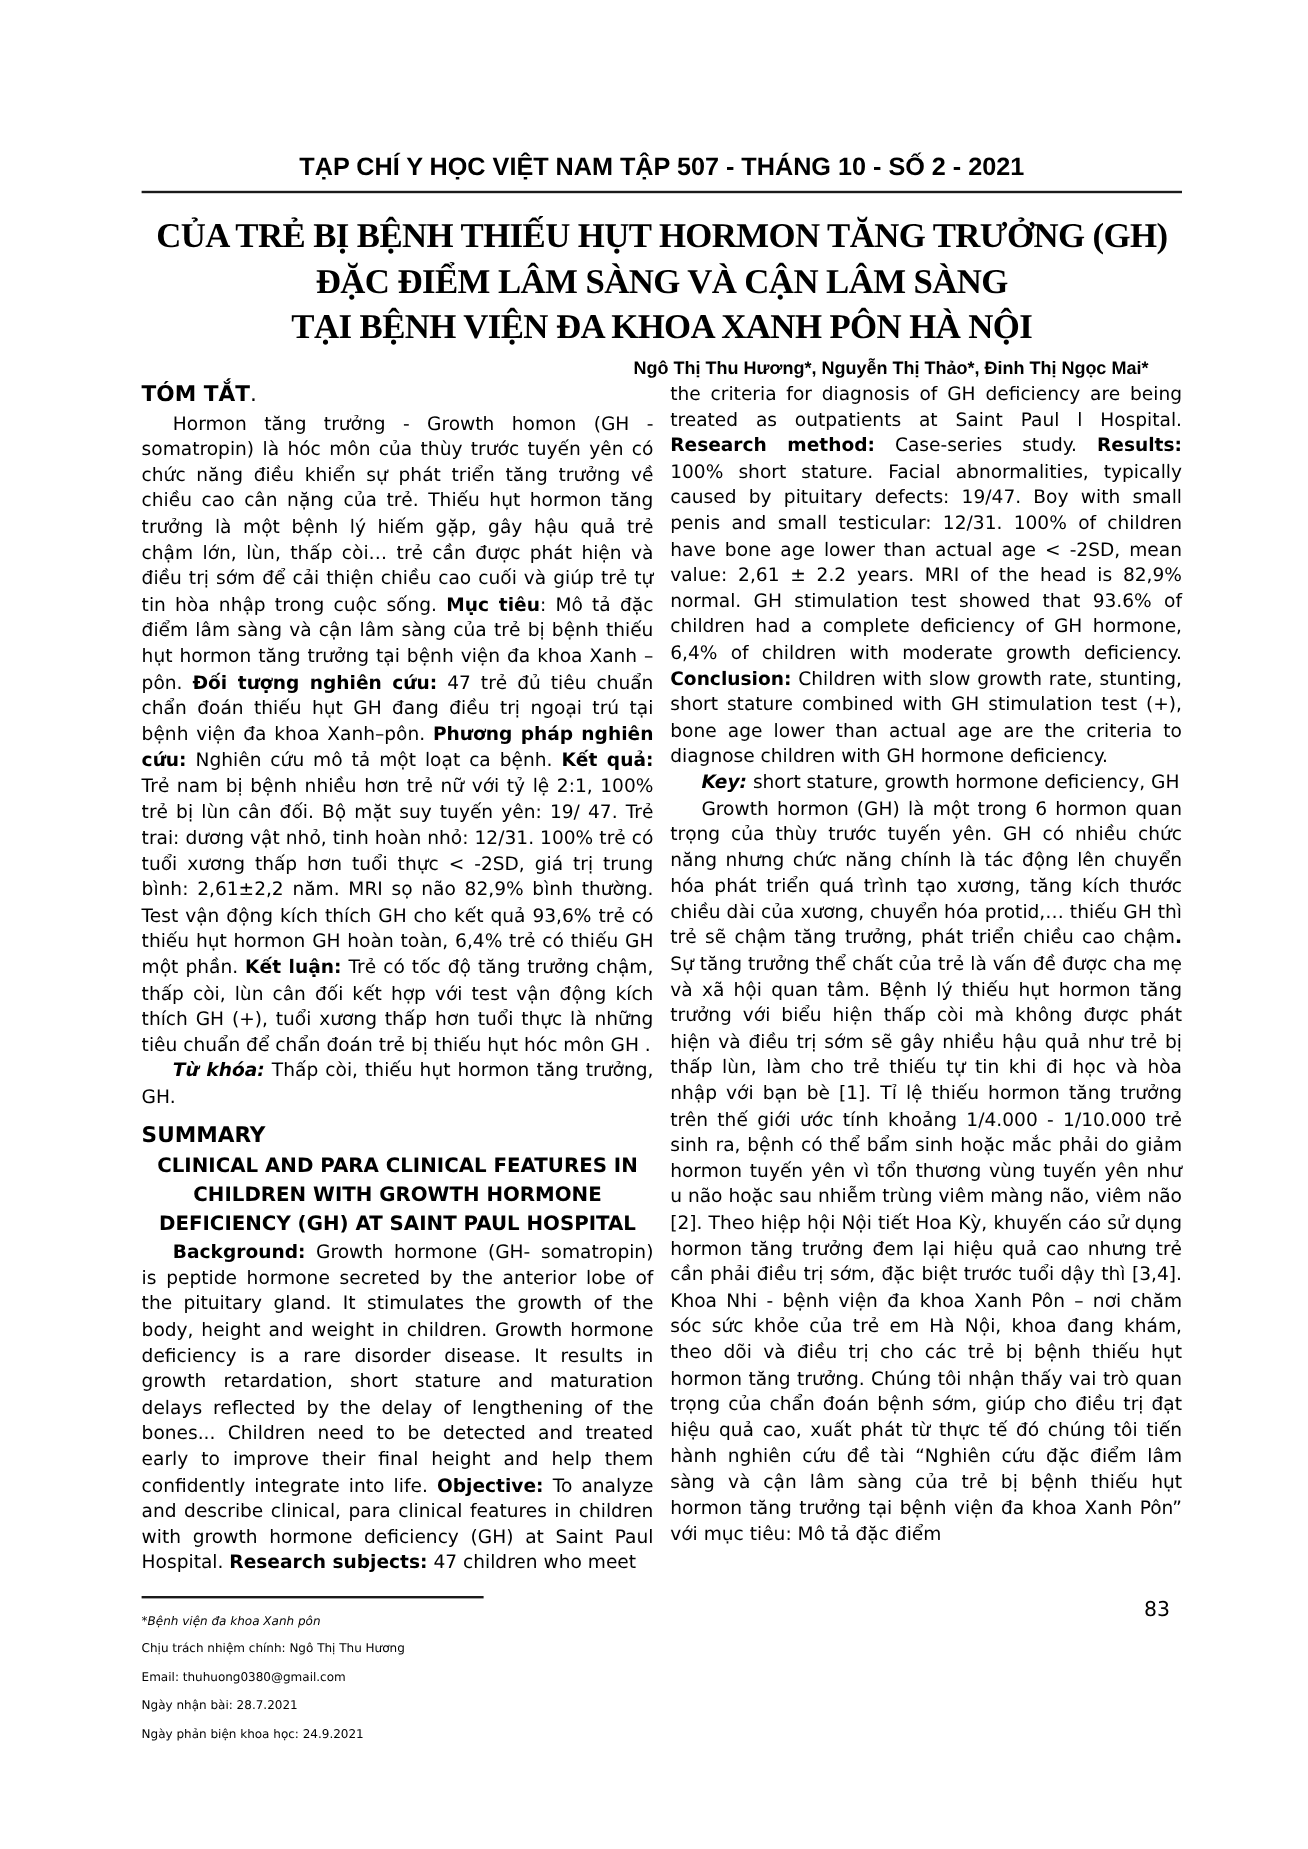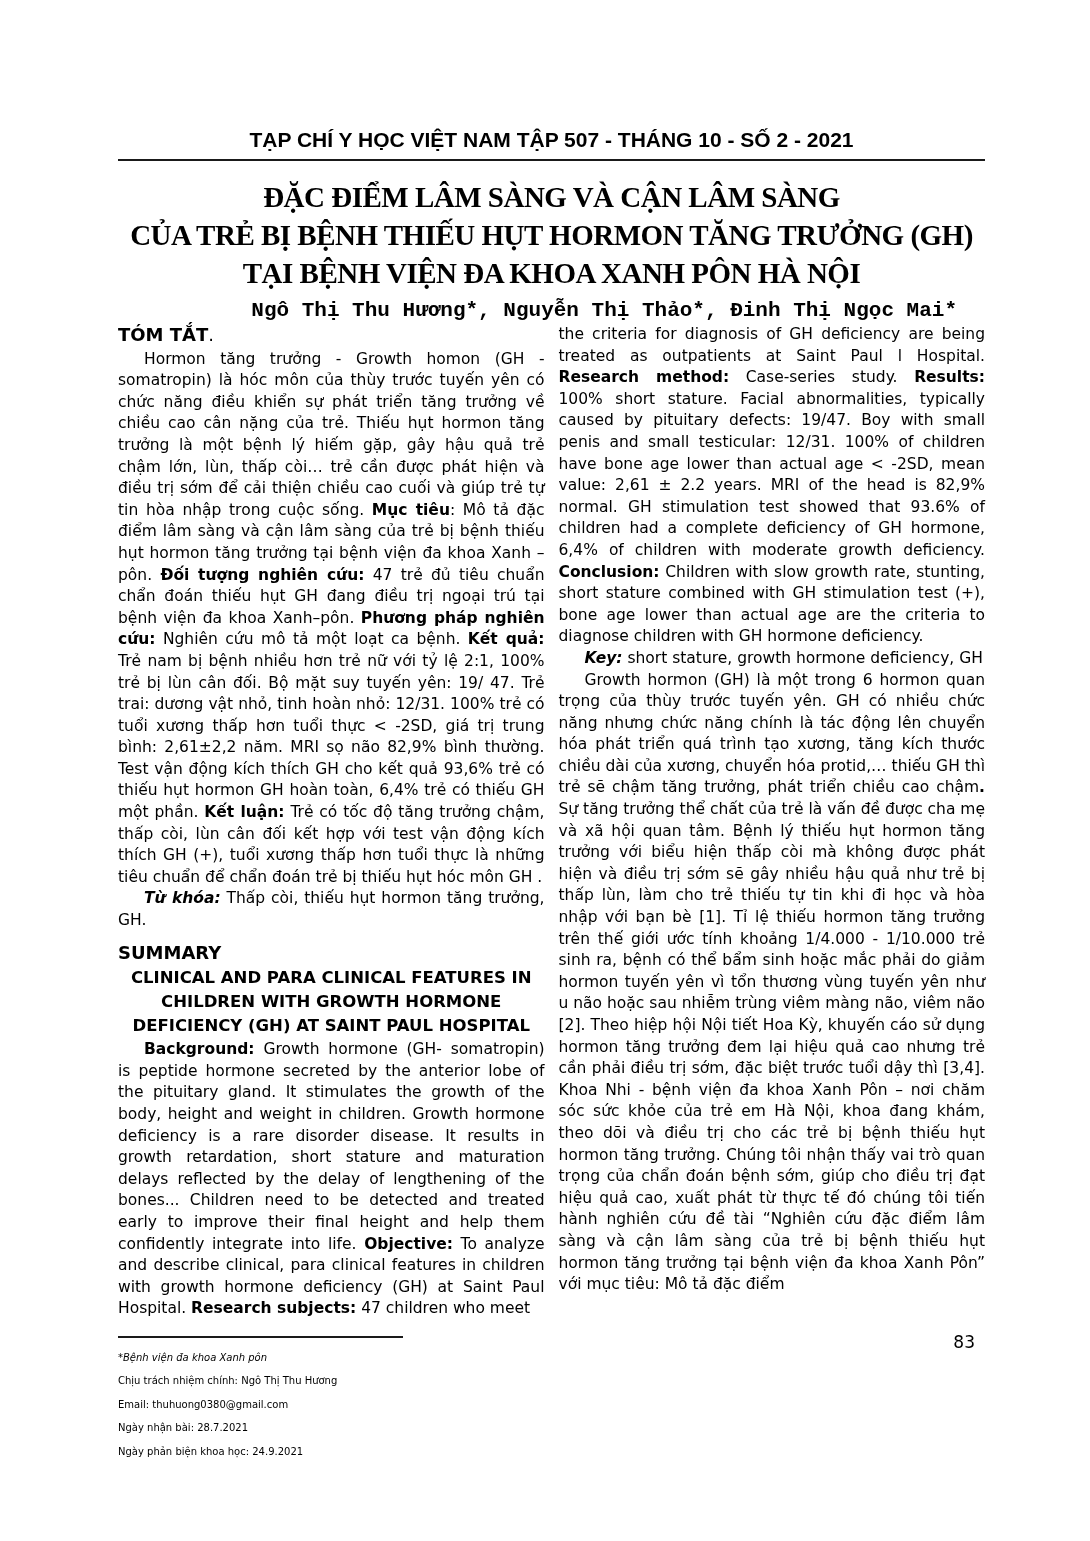--- a/index.html
+++ b/index.html
@@ -25,22 +25,22 @@
     text-align:center;
     font-family:"Liberation Serif","DejaVu Serif",serif;
     font-weight:bold;
     font-size:29px;line-height:38px;
     letter-spacing:-0.5px;
   }
   .authors{
     margin-top:7px;
     text-align:right;
     padding-right:28px;
-    font-family:Liberation Mono, monospace;
-    font-weight:bold;font-size:21px;
+    font-family:Liberation Sans, sans-serif;
+    font-weight:bold;font-size:15px;
   }
   .columns{
     display:flex;gap:14px;margin-top:2px;
   }
   .col{
     flex:1 1 0;min-width:0;
     text-align:justify;
     font-size:15.5px;line-height:21.6px;
   }
   .h-abstract{
@@ -76,22 +76,22 @@
   }
 </style>
 </head>
 <body>
 
 <div class="page">
 
   <div class="journal-header">TẠP CHÍ Y HỌC VIỆT NAM TẬP 507 - THÁNG 10 - SỐ 2 - 2021</div>
 
   <div class="article-title">
+    <div>CỦA TRẺ BỊ BỆNH THIẾU HỤT HORMON TĂNG TRƯỞNG (GH)</div>
     <div>ĐẶC ĐIỂM LÂM SÀNG VÀ CẬN LÂM SÀNG</div>
-    <div>CỦA TRẺ BỊ BỆNH THIẾU HỤT HORMON TĂNG TRƯỞNG (GH)</div>
     <div>TẠI BỆNH VIỆN ĐA KHOA XANH PÔN HÀ NỘI</div>
   </div>
 
   <div class="authors">Ngô Thị Thu Hương*, Nguyễn Thị Thảo*, Đinh Thị Ngọc Mai*</div>
 
   <div class="columns">
 
     <div class="col">
       <div class="h-abstract"><span class="s-b">TÓM TẮT</span><span>.</span></div>
       <p class="para indent"><span>Hormon tăng trưởng - Growth homon (GH - somatropin) là hóc môn của thùy trước tuyến yên có chức năng điều khiển sự phát triển tăng trưởng về chiều cao cân nặng của trẻ. Thiếu hụt hormon tăng trưởng là một bệnh lý hiếm gặp, gây hậu quả trẻ chậm lớn, lùn, thấp còi… trẻ cần được phát hiện và điều trị sớm để cải thiện chiều cao cuối và giúp trẻ tự tin hòa nhập trong cuộc sống. </span><span class="s-b">Mục tiêu</span><span>: Mô tả đặc điểm lâm sàng và cận lâm sàng của trẻ bị bệnh thiếu hụt hormon tăng trưởng tại bệnh viện đa khoa Xanh – pôn. </span><span class="s-b">Đối tượng nghiên cứu:</span><span> 47 trẻ đủ tiêu chuẩn chẩn đoán thiếu hụt GH đang điều trị ngoại trú tại bệnh viện đa khoa Xanh–pôn. </span><span class="s-b">Phương pháp nghiên cứu:</span><span> Nghiên cứu mô tả một loạt ca bệnh. </span><span class="s-b">Kết quả:</span><span> Trẻ nam bị bệnh nhiều hơn trẻ nữ với tỷ lệ 2:1, 100% trẻ bị lùn cân đối. Bộ mặt suy tuyến yên: 19/ 47. Trẻ trai: dương vật nhỏ, tinh hoàn nhỏ: 12/31. 100% trẻ có tuổi xương thấp hơn tuổi thực &lt; -2SD, giá trị trung bình: 2,61±2,2 năm. MRI sọ não 82,9% bình thường. Test vận động kích thích GH cho kết quả 93,6% trẻ có thiếu hụt hormon GH hoàn toàn, 6,4%  trẻ có thiếu GH một phần. </span><span class="s-b">Kết luận:</span><span> Trẻ có tốc độ tăng trưởng chậm, thấp còi, lùn cân đối kết hợp với test vận động kích thích GH (+), tuổi xương thấp hơn tuổi thực là những tiêu chuẩn để chẩn đoán trẻ bị thiếu hụt hóc môn GH .</span></p>

